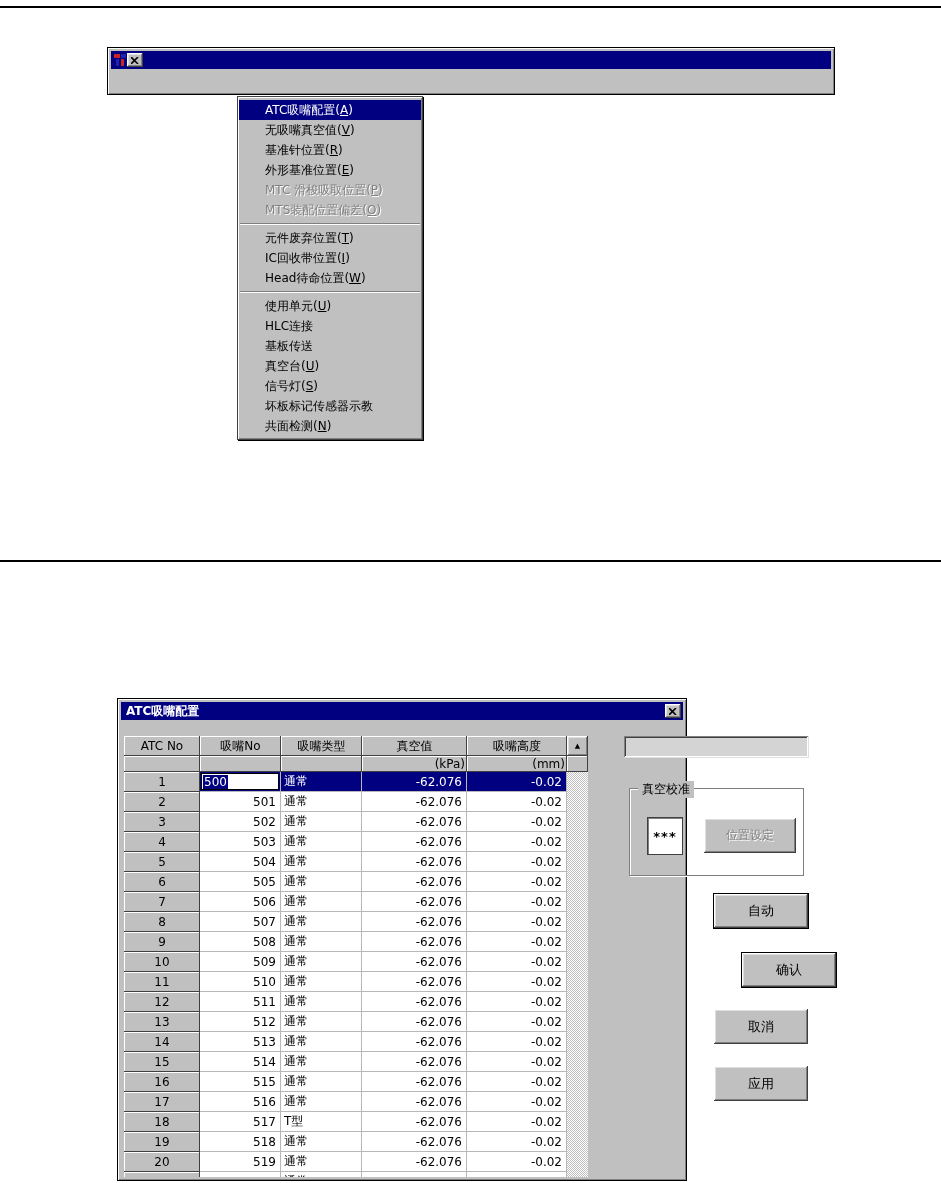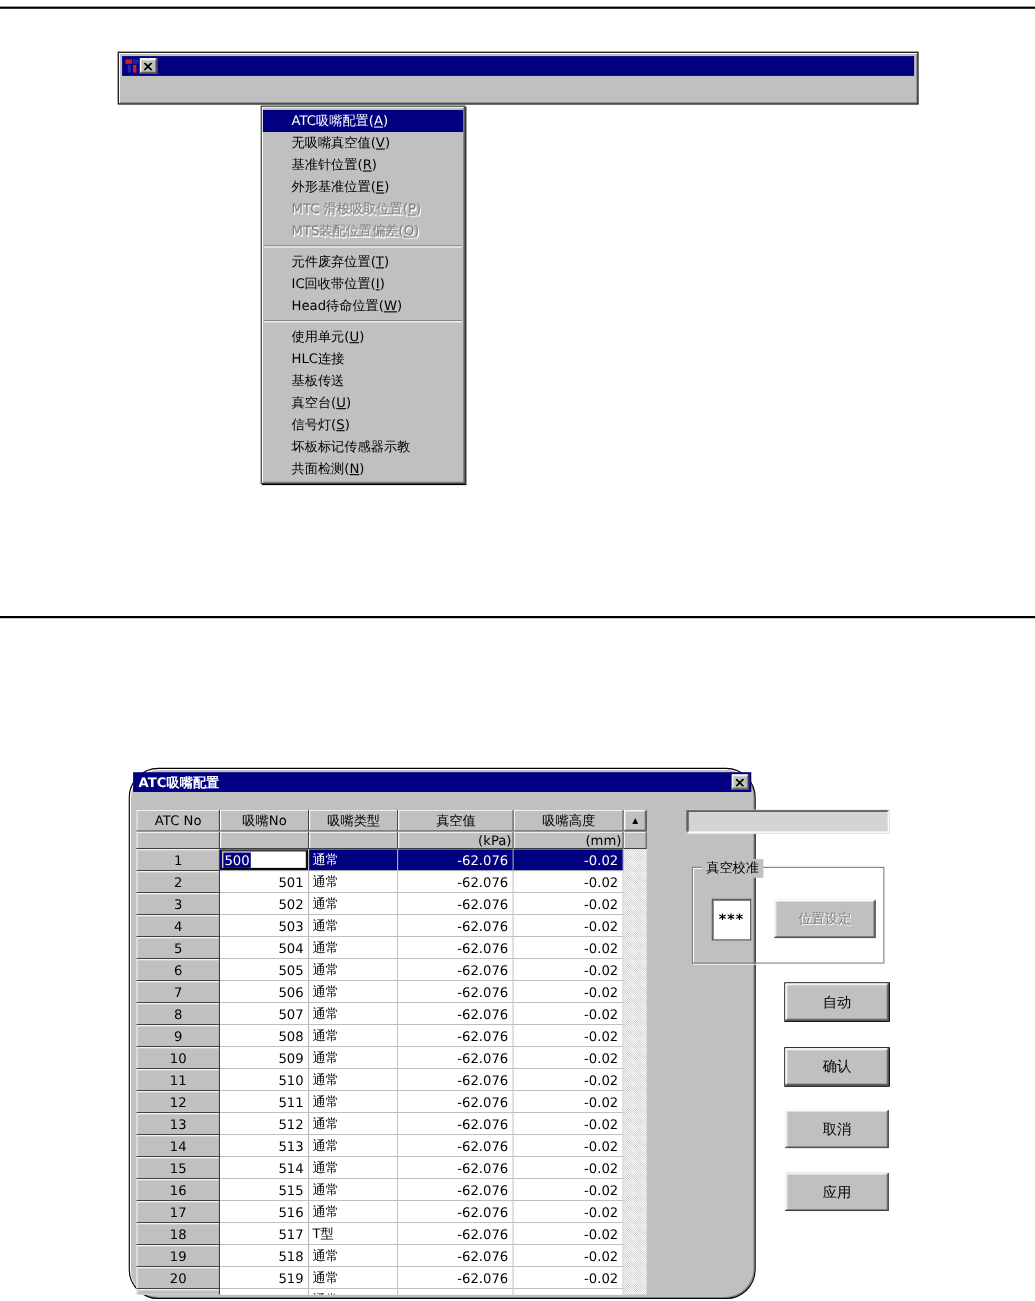--- a/index.html
+++ b/index.html
@@ -36,21 +36,21 @@
     padding:3px 1px; z-index:5; }
   .menu-item { height:20px; line-height:20px; padding-left:26px; font-size:12px;
     white-space:nowrap; color:#000; }
   .menu-item.selected { background:#000080; color:#fff; }
   .menu-item.disabled { color:#808080; text-shadow:1px 1px 0 #fff; }
   .menu-item.separator { height:8px; padding:0; position:relative; }
   .menu-item.separator::after { content:""; position:absolute; left:1px; right:1px; top:3px;
     height:0; border-top:1px solid #808080; border-bottom:1px solid #fff; }
 
   
-  #nozzle-dialog { left:117px; top:698px; width:570px; height:483px;border-radius:27px; }
+  #nozzle-dialog { left:117px; top:698px; width:570px; height:483px; }
   .info-box { position:absolute; left:506px; top:37px; width:185px; height:22px;
     background:#d4d4d4; font-size:12px; padding:3px 4px;
     box-shadow: inset -1px -1px 0 #dfdfdf, inset 1px 1px 0 #808080, inset -2px -2px 0 #fff, inset 2px 2px 0 #404040; }
 
   
   .grid { position:absolute; left:6px; top:37px; width:464px; height:441px;
     overflow:hidden; background:#c0c0c0; font-size:12px; }
   .thead-row, .units-row { display:flex; }
   .thead-row { height:20px; }
   .units-row { height:16px; }
@@ -105,21 +105,21 @@
     background:#c0c0c0; font-size:12px; color:#808080; text-shadow:1px 1px 0 #fff;
     display:flex; align-items:center; justify-content:center;
     box-shadow: inset -1px -1px 0 #404040, inset 1px 1px 0 #fff, inset -2px -2px 0 #808080, inset 2px 2px 0 #dfdfdf; }
   .btn { position:absolute; left:596px; width:94px; height:34px; background:#c0c0c0;
     font-size:13px; color:#000; display:flex; align-items:center; justify-content:center;
     font-family:"DejaVu Sans", sans-serif; border:none;
     box-shadow: inset -1px -1px 0 #404040, inset 1px 1px 0 #fff, inset -2px -2px 0 #808080, inset 2px 2px 0 #dfdfdf; }
   .btn.default { box-shadow: 0 0 0 1px #000, inset -1px -1px 0 #404040, inset 1px 1px 0 #fff,
     inset -2px -2px 0 #808080, inset 2px 2px 0 #dfdfdf; }
   .btn:nth-of-type(1) { top:195px; }
-  .btn:nth-of-type(2) { top:254px; }
+  .btn:nth-of-type(2) { top:254px;margin-left:28px; }
   .btn:nth-of-type(3) { top:310px; height:35px; }
   .btn:nth-of-type(4) { top:367px; height:35px; }
   u { text-decoration:underline; }
 </style>
 </head>
 <body>
 
 <div class="page">
   <div class="hr-line hr-top"></div>
   <div class="hr-line hr-mid"></div>

